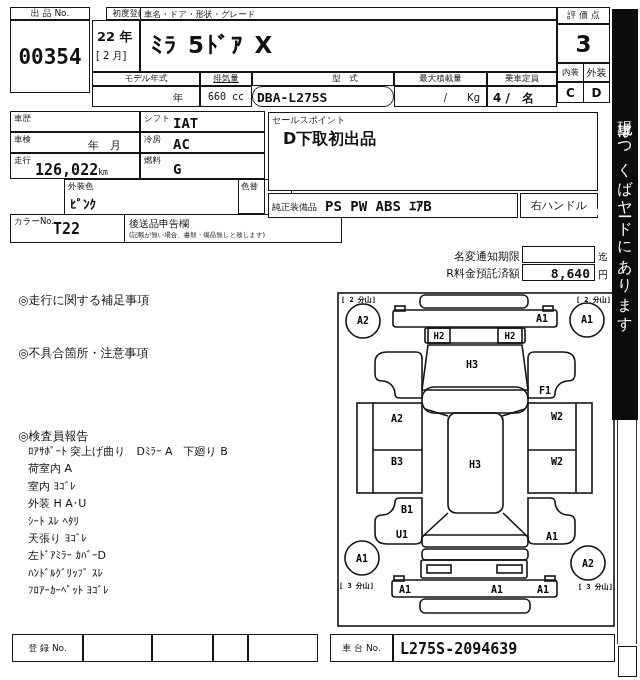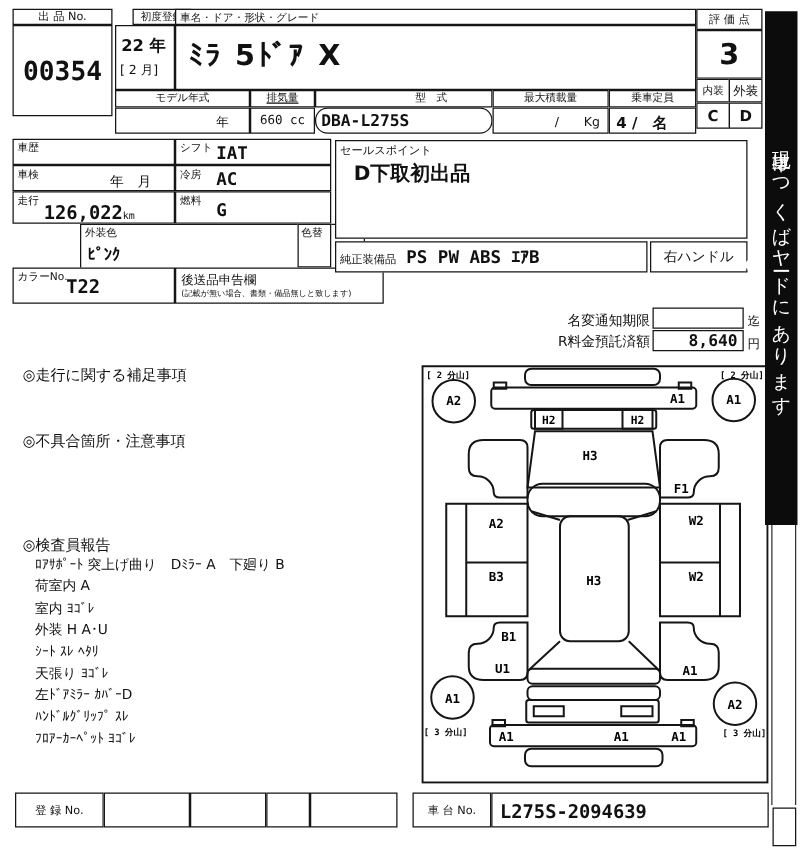--- a/index.html
+++ b/index.html
@@ -134,21 +134,21 @@
     <span class="txt b" style="left:5px;bottom:3px;font-size:13px;">ﾋﾟﾝｸ</span>
   </div>
   <div class="cell" style="left:238px;top:179px;width:27px;height:35px;">
     <span class="lab" style="left:2px;">色替</span>
   </div>
 
   <div class="cell" style="left:10px;top:214px;width:130px;height:29px;">
     <span class="lab">カラーNo.</span>
     <span class="txt mono b" style="left:42px;top:5px;font-size:15px;">T22</span>
   </div>
-  <div class="cell" style="left:140px;top:214px;width:167px;height:29px;">
+  <div class="cell" style="left:124px;top:214px;width:218px;height:29px;">
     <span class="txt" style="left:4px;top:2px;font-size:10px;">後送品申告欄</span>
     <span class="txt" style="left:4px;top:16px;font-size:6.5px;">(記載が無い場合、書類・備品無しと致します)</span>
   </div>
 
   <div class="cell" style="left:268px;top:112px;width:330px;height:79px;">
     <span class="lab" style="font-size:9px;">セールスポイント</span>
     <span class="txt b" style="left:14px;top:16px;font-size:16px;">D下取初出品</span>
   </div>
   <div class="cell" style="left:268px;top:193px;width:250px;height:25px;">
     <span class="lab" style="top:7px;font-size:9px;">純正装備品</span>

